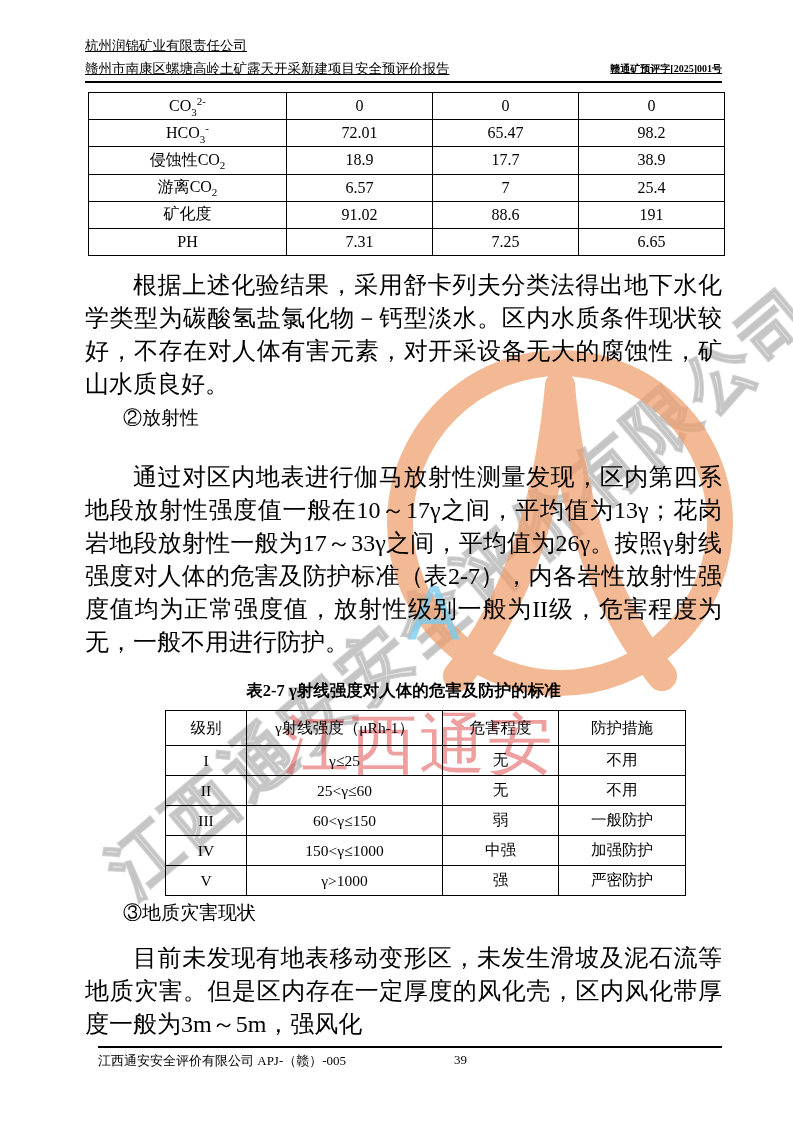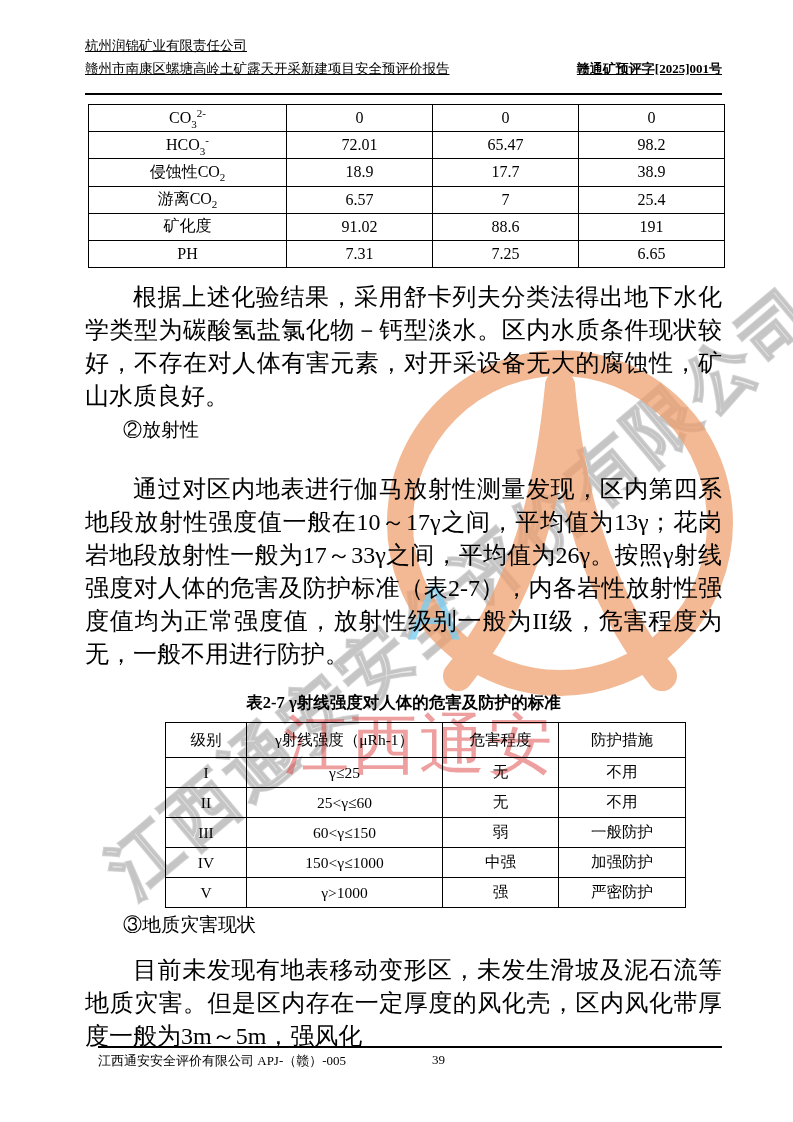--- a/index.html
+++ b/index.html
@@ -11,24 +11,24 @@
     font-family:"Liberation Serif","DejaVu Serif",serif;
     color:#000;
   }
   .content{position:relative;z-index:1;padding:36px 71px 0 85px;}
 
   
   .hdr{font-size:13.5px;line-height:20px;font-family:Liberation Serif, serif;}
   .hdr-line1{text-decoration:underline;display:inline-block;}
   .hdr-line2{
     display:flex;justify-content:space-between;align-items:flex-end;
-    border-bottom:2px solid #000;padding-bottom:14px;margin-top:3px;
+    border-bottom:2px solid #000;padding-bottom:2px;margin-top:3px;
   }
   .hdr-line2 span{text-decoration:underline;}
-  .hdr-docnum{font-weight:bold;font-size:13px;}
+  .hdr-docnum{font-weight:bold;font-size:10px;}
 
   
   table{border-collapse:collapse;}
   .water-table{width:637px;margin:9px 0 0 3px;table-layout:fixed;}
   .water-table td{
     border:1.4px solid #000;
     text-align:center;vertical-align:middle;
     height:26.2px;font-size:16px;padding:0;
   }
   .water-table td.lbl{width:197px;}
@@ -63,21 +63,21 @@
   .gamma-table .c1{width:195px;}
   .gamma-table .c2{width:115px;margin-left:8px;}
   .gamma-table .c3{width:126px;}
   .roman{font-family:"Liberation Serif","DejaVu Serif",serif;font-size:17px;}
 
   
   .footer{position:absolute;left:98px;right:71px;top:1046px;z-index:1;}
   .footer-rule{border-top:2px solid #000;}
   .footer-row{display:flex;font-size:13px;margin-top:4px;}
   .footer-left{white-space:nowrap;}
-  .footer-page{margin-left:86px;}
+  .footer-page{margin-left:108px;}
 
   
   .wm{position:absolute;inset:0;z-index:2;pointer-events:none;mix-blend-mode:multiply;}
   .wm-diag{
     position:absolute;left:88px;top:845px;
     transform:rotate(-40deg);transform-origin:0 0;
     white-space:nowrap;
     font-family:"Liberation Sans","DejaVu Sans",sans-serif;
     font-weight:bold;font-size:70px;letter-spacing:5px;
     color:rgba(150,150,150,0.20);

